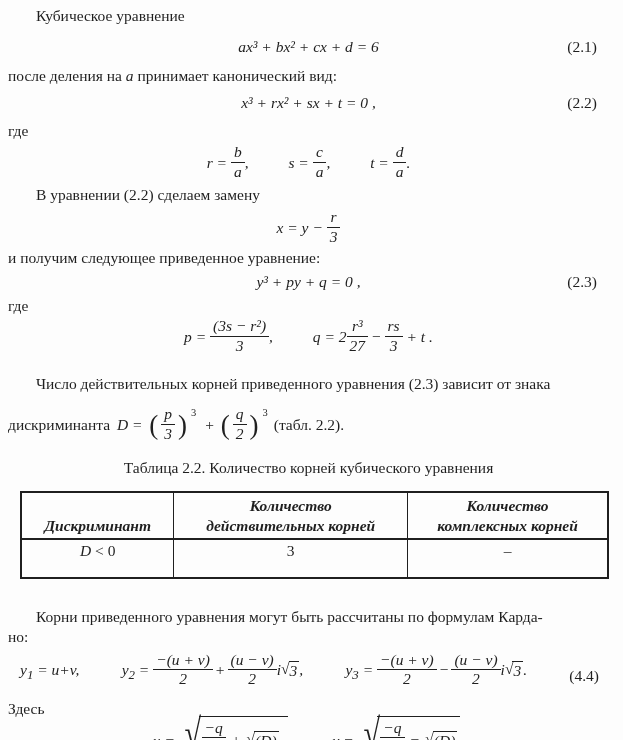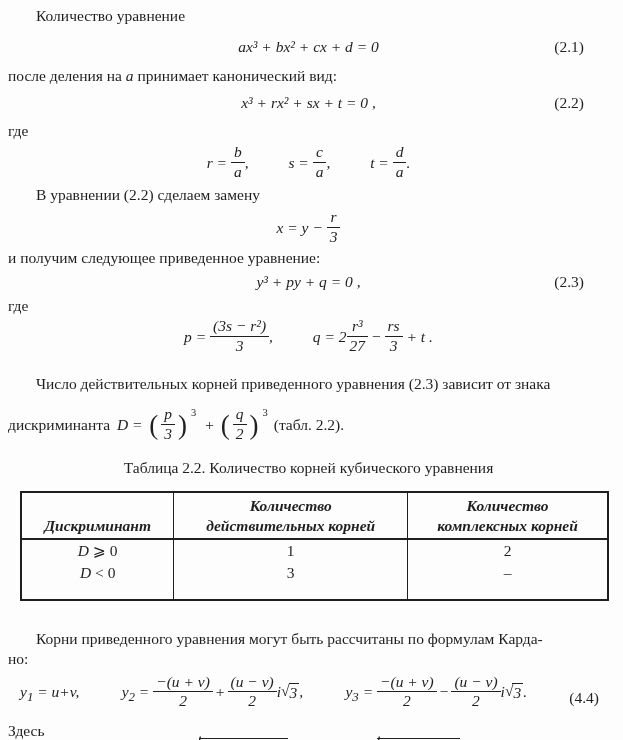--- a/index.html
+++ b/index.html
@@ -12,21 +12,21 @@
   .page { padding: 4px 14px 0 8px; box-sizing: border-box; }
 
   p { margin: 0; }
   .indent { text-indent: 28px; }
   .math { font-style: italic; }
   .rm { font-style: normal; }
 
   
   .eqrow { position: relative; text-align: center; white-space: nowrap; }
   .eqlabel {
-    position: absolute; right: 25px; top: 50%; transform: translateY(-50%);
+    position: absolute; right: 12px; top: 50%; transform: translateY(-50%);
     font-style: normal;
   }
   .lh24 { line-height: 24px; }
   .lh40 { line-height: 40px; }
   .lh42 { line-height: 42px; }
 
   
   .frac {
     display: inline-block; vertical-align: middle; text-align: center;
     line-height: 1.08; position: relative; top: -2px; font-style: italic;
@@ -100,24 +100,24 @@
   .m-pq   { margin-top: 0; }
   .m-d1   { margin-top: 16px; }
   .m-card { margin-top: 28px; }
   .m-here { margin-top: 2px; }
 </style>
 </head>
 <body>
 
 <div class="page">
 
-  <p class="indent m-p1">Количество уравнение</p>
+  <p class="indent m-p1">Кубическое уравнение</p>
 
   <div class="eqrow lh24 m-eq21">
-    <span class="math">ax³ + bx² + cx + d = 0</span>
+    <span class="math">ax³ + bx² + cx + d = 6</span>
     <span class="eqlabel">(2.1)</span>
   </div>
 
   <p class="m-p2"><span>после деления на </span><span class="math">a</span><span> принимает канонический вид:</span></p>
 
   <div class="eqrow lh24 m-eq22">
     <span class="math">x³ + rx² + sx + t = 0 ,</span>
     <span class="eqlabel">(2.2)</span>
   </div>
 
@@ -176,25 +176,20 @@
             <span class="hl">действительных корней</span>
           </th>
         <th class="c3">
             <span class="hl">Количество</span>
             <span class="hl">комплексных корней</span>
           </th>
       </tr>
     </thead>
     <tbody>
       <tr>
-        <td><span class="math">D</span> <span>⩾ 0</span></td>
-        <td>1</td>
-        <td>2</td>
-      </tr>
-      <tr>
         <td><span class="math">D</span> <span>&lt; 0</span></td>
         <td>3</td>
         <td>–</td>
       </tr>
     </tbody>
   </table>
 
   <p class="indent m-card">Корни приведенного уравнения могут быть рассчитаны по формулам Карда-</p>
   <p>но:</p>
 

